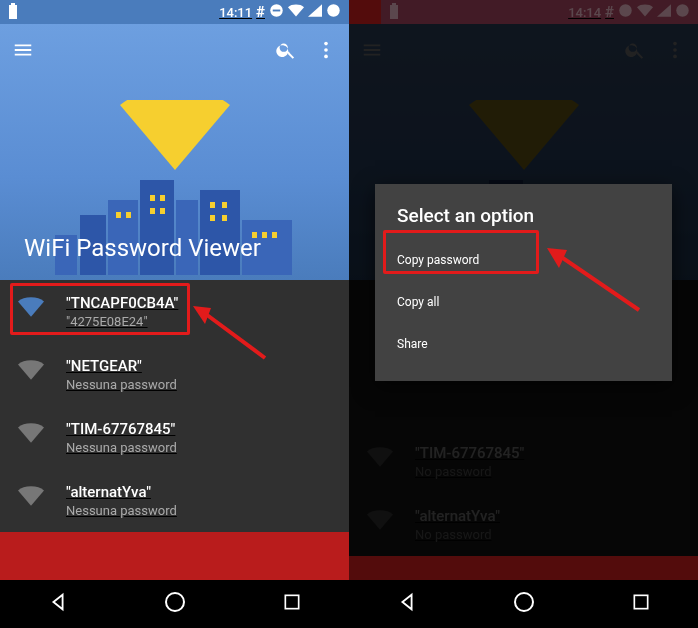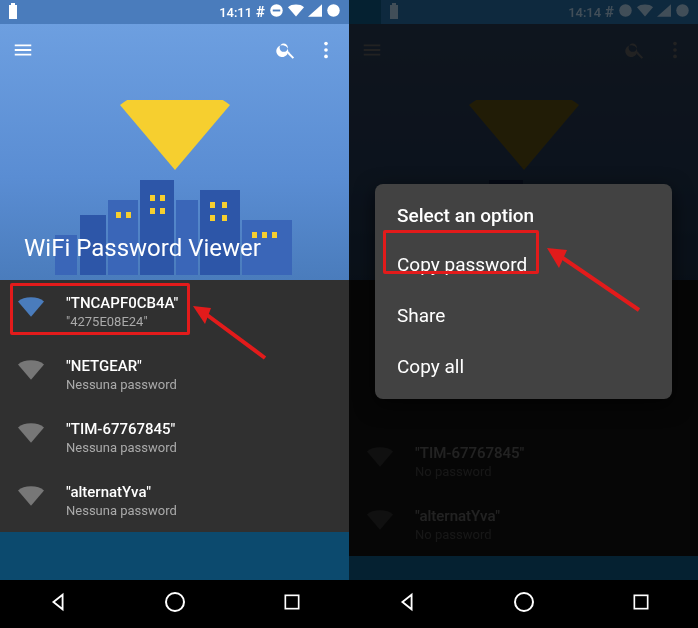--- a/index.html
+++ b/index.html
@@ -7,22 +7,23 @@
     font-family: Roboto, "Helvetica Neue", Arial, sans-serif;
     background: #f0f0f0;
     display: flex;
     width: 698px;
     height: 628px;
   }
   .phone {
     position: relative;
     width: 362px;
     height: 628px;
-    background: #0c4a6e;
+    background: #b91c1c;
     overflow: hidden;
+    text-decoration: underline;
   }
   
   .status-bar {
     height: 24px;
     display: flex;
     align-items: center;
     justify-content: space-between;
     padding: 0 8px;
     color: #fff;
     font-size: 13px;
@@ -83,32 +84,32 @@
     position: absolute;
     inset: 0;
     background: rgba(0,0,0,0.55);
   }
   
   .dialog {
     position: absolute;
     left: 26px; right: 26px;
     top: 184px;
     background: #424242;
-    border-radius: 8px;
+    border-radius: 0;
     box-shadow: 0 6px 20px rgba(0,0,0,.6);
-    padding-bottom: 7px;
+    padding-bottom: 16px;
     color: #fff;
   }
   .dialog-title {
     font-size: 19px;
     font-weight: 500;
     padding: 20px 22px 12px 22px;
   }
   .dialog-item {
-    font-size: 19px;
+    font-size: 12px;
     padding: 14px 22px;
   }
   
   .navbar {
     position: absolute;
     left: 0; right: 0; bottom: 0;
     height: 48px;
     background: #000;
     display: flex;
     align-items: center;
@@ -351,22 +352,22 @@
         </div>
       </div>
     </div>
   </div>
 
   <div class="overlay-dim"></div>
 
   <div class="dialog">
     <div class="dialog-title">Select an option</div>
     <div class="dialog-item">Copy password</div>
+    <div class="dialog-item">Copy all</div>
     <div class="dialog-item">Share</div>
-    <div class="dialog-item">Copy all</div>
   </div>
 
   <div class="navbar">
     <span><svg width="22" height="22" viewBox="0 0 24 24">
           <path d="M17 4l-10 8 10 8z" fill="none" stroke="#fff" stroke-width="2"></path>
         </svg></span>
     <span><svg width="24" height="24" viewBox="0 0 24 24">
           <circle cx="12" cy="12" r="9" fill="none" stroke="#fff" stroke-width="2"></circle>
         </svg></span>
     <span><svg width="20" height="20" viewBox="0 0 24 24">

